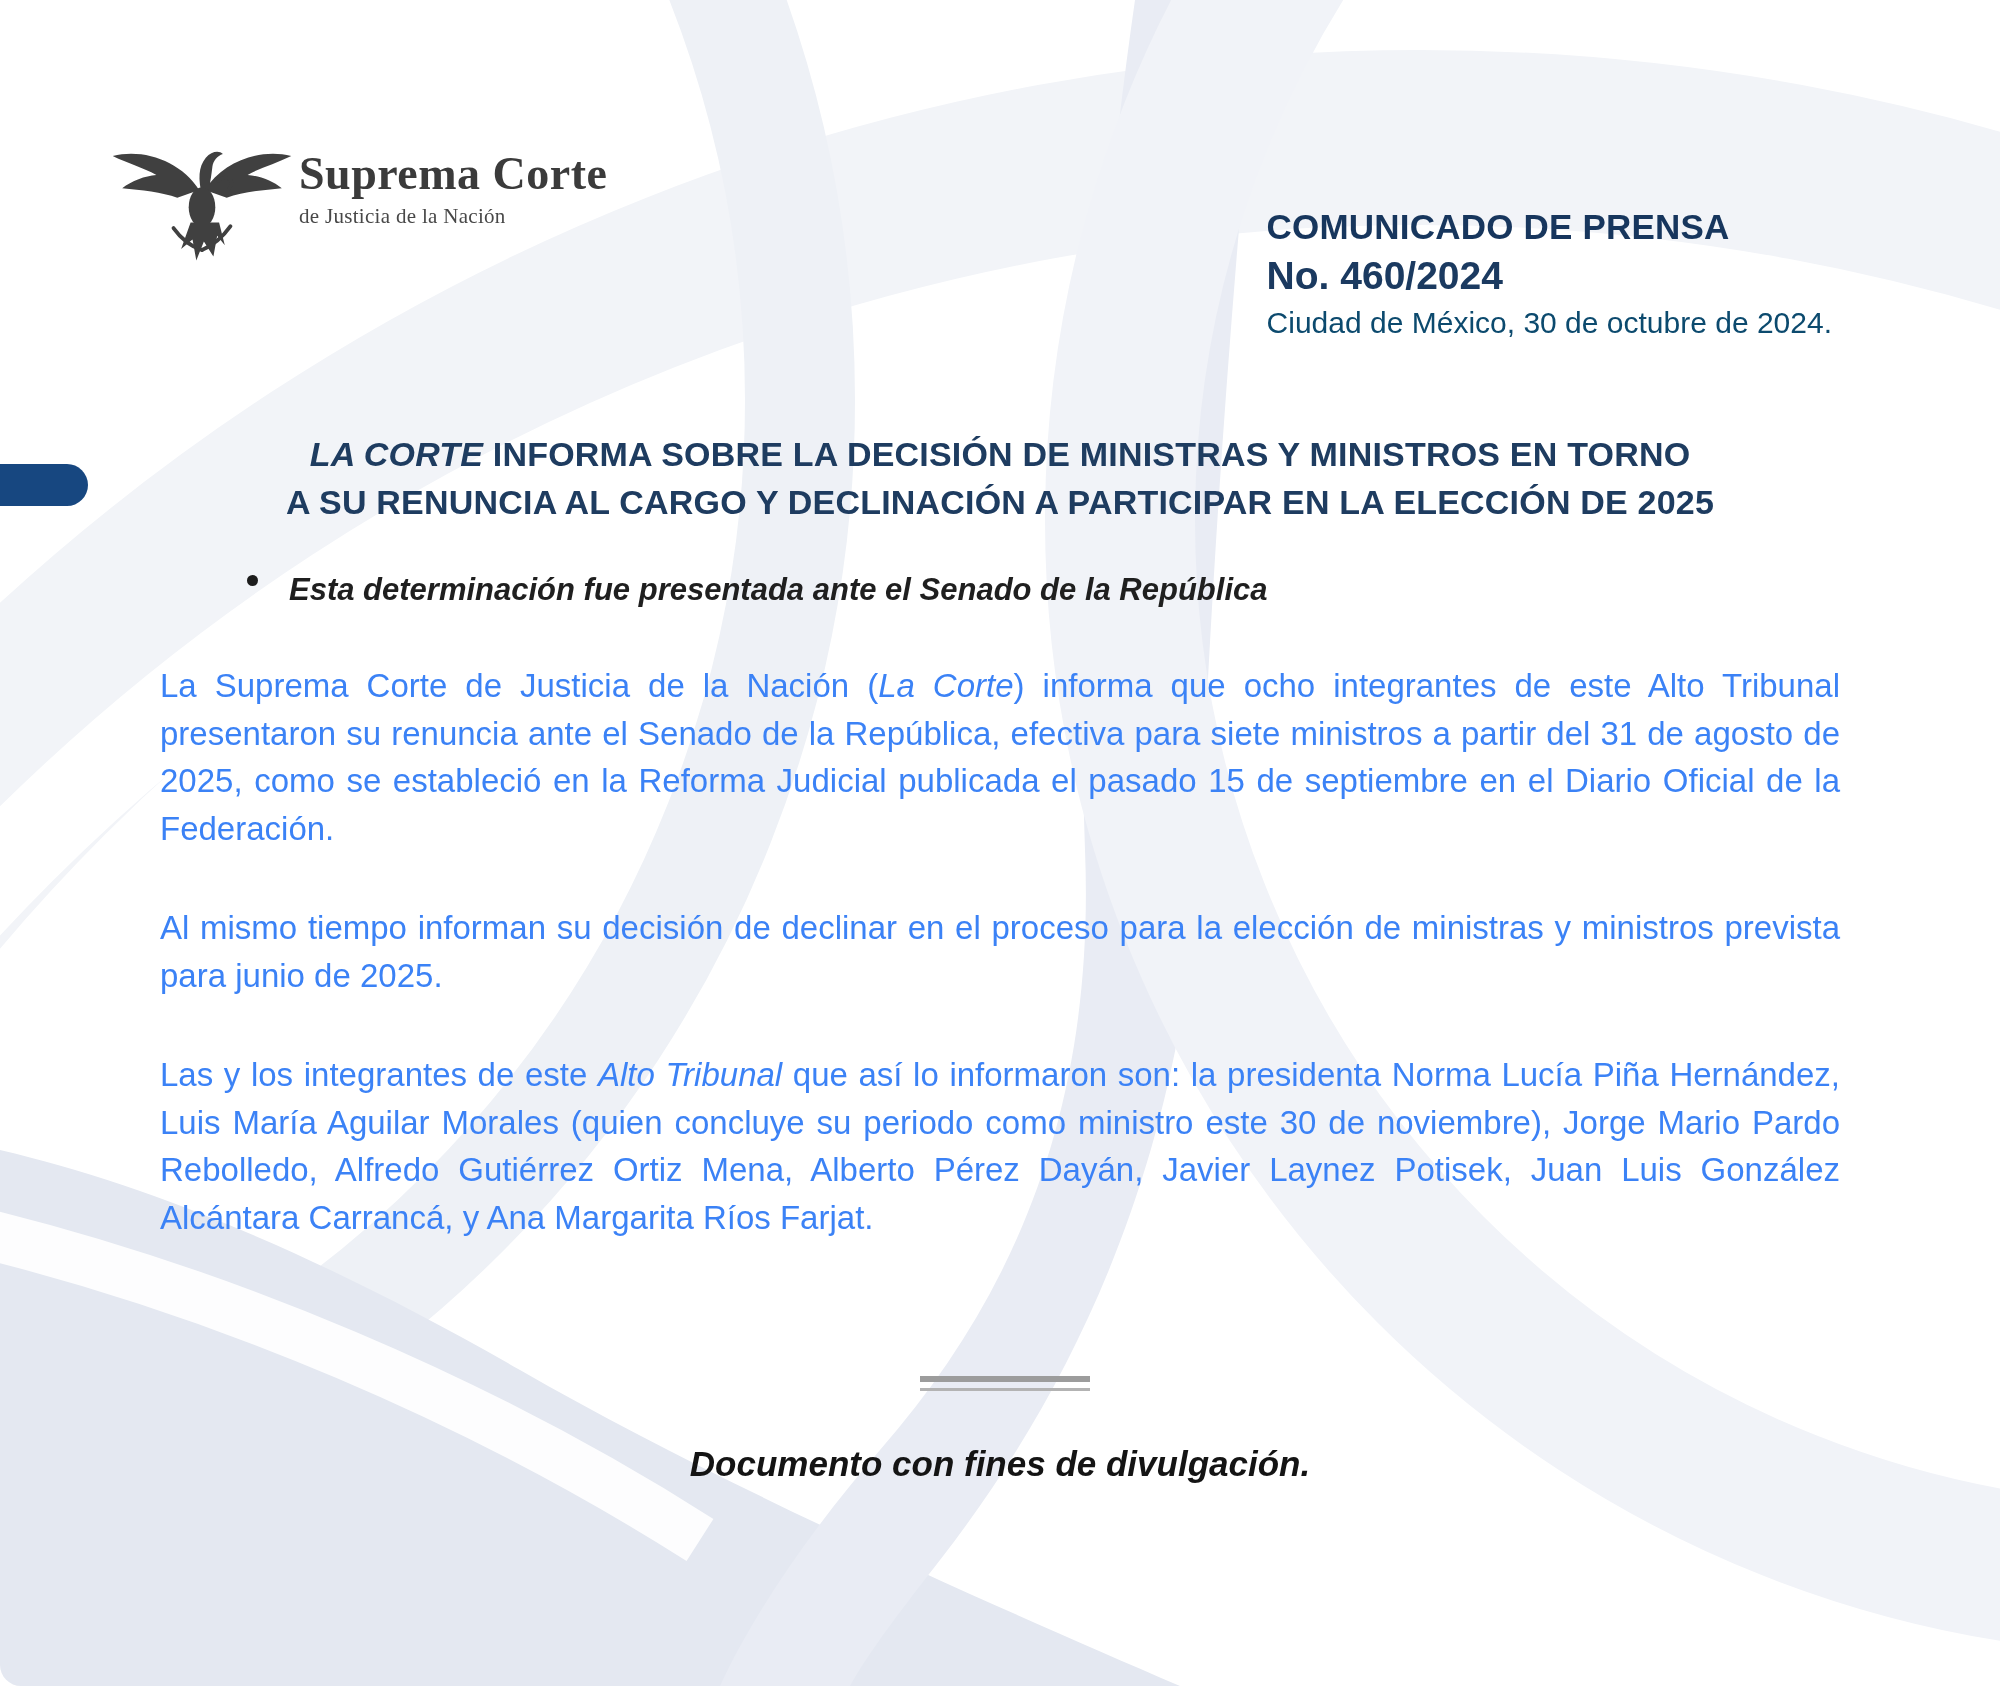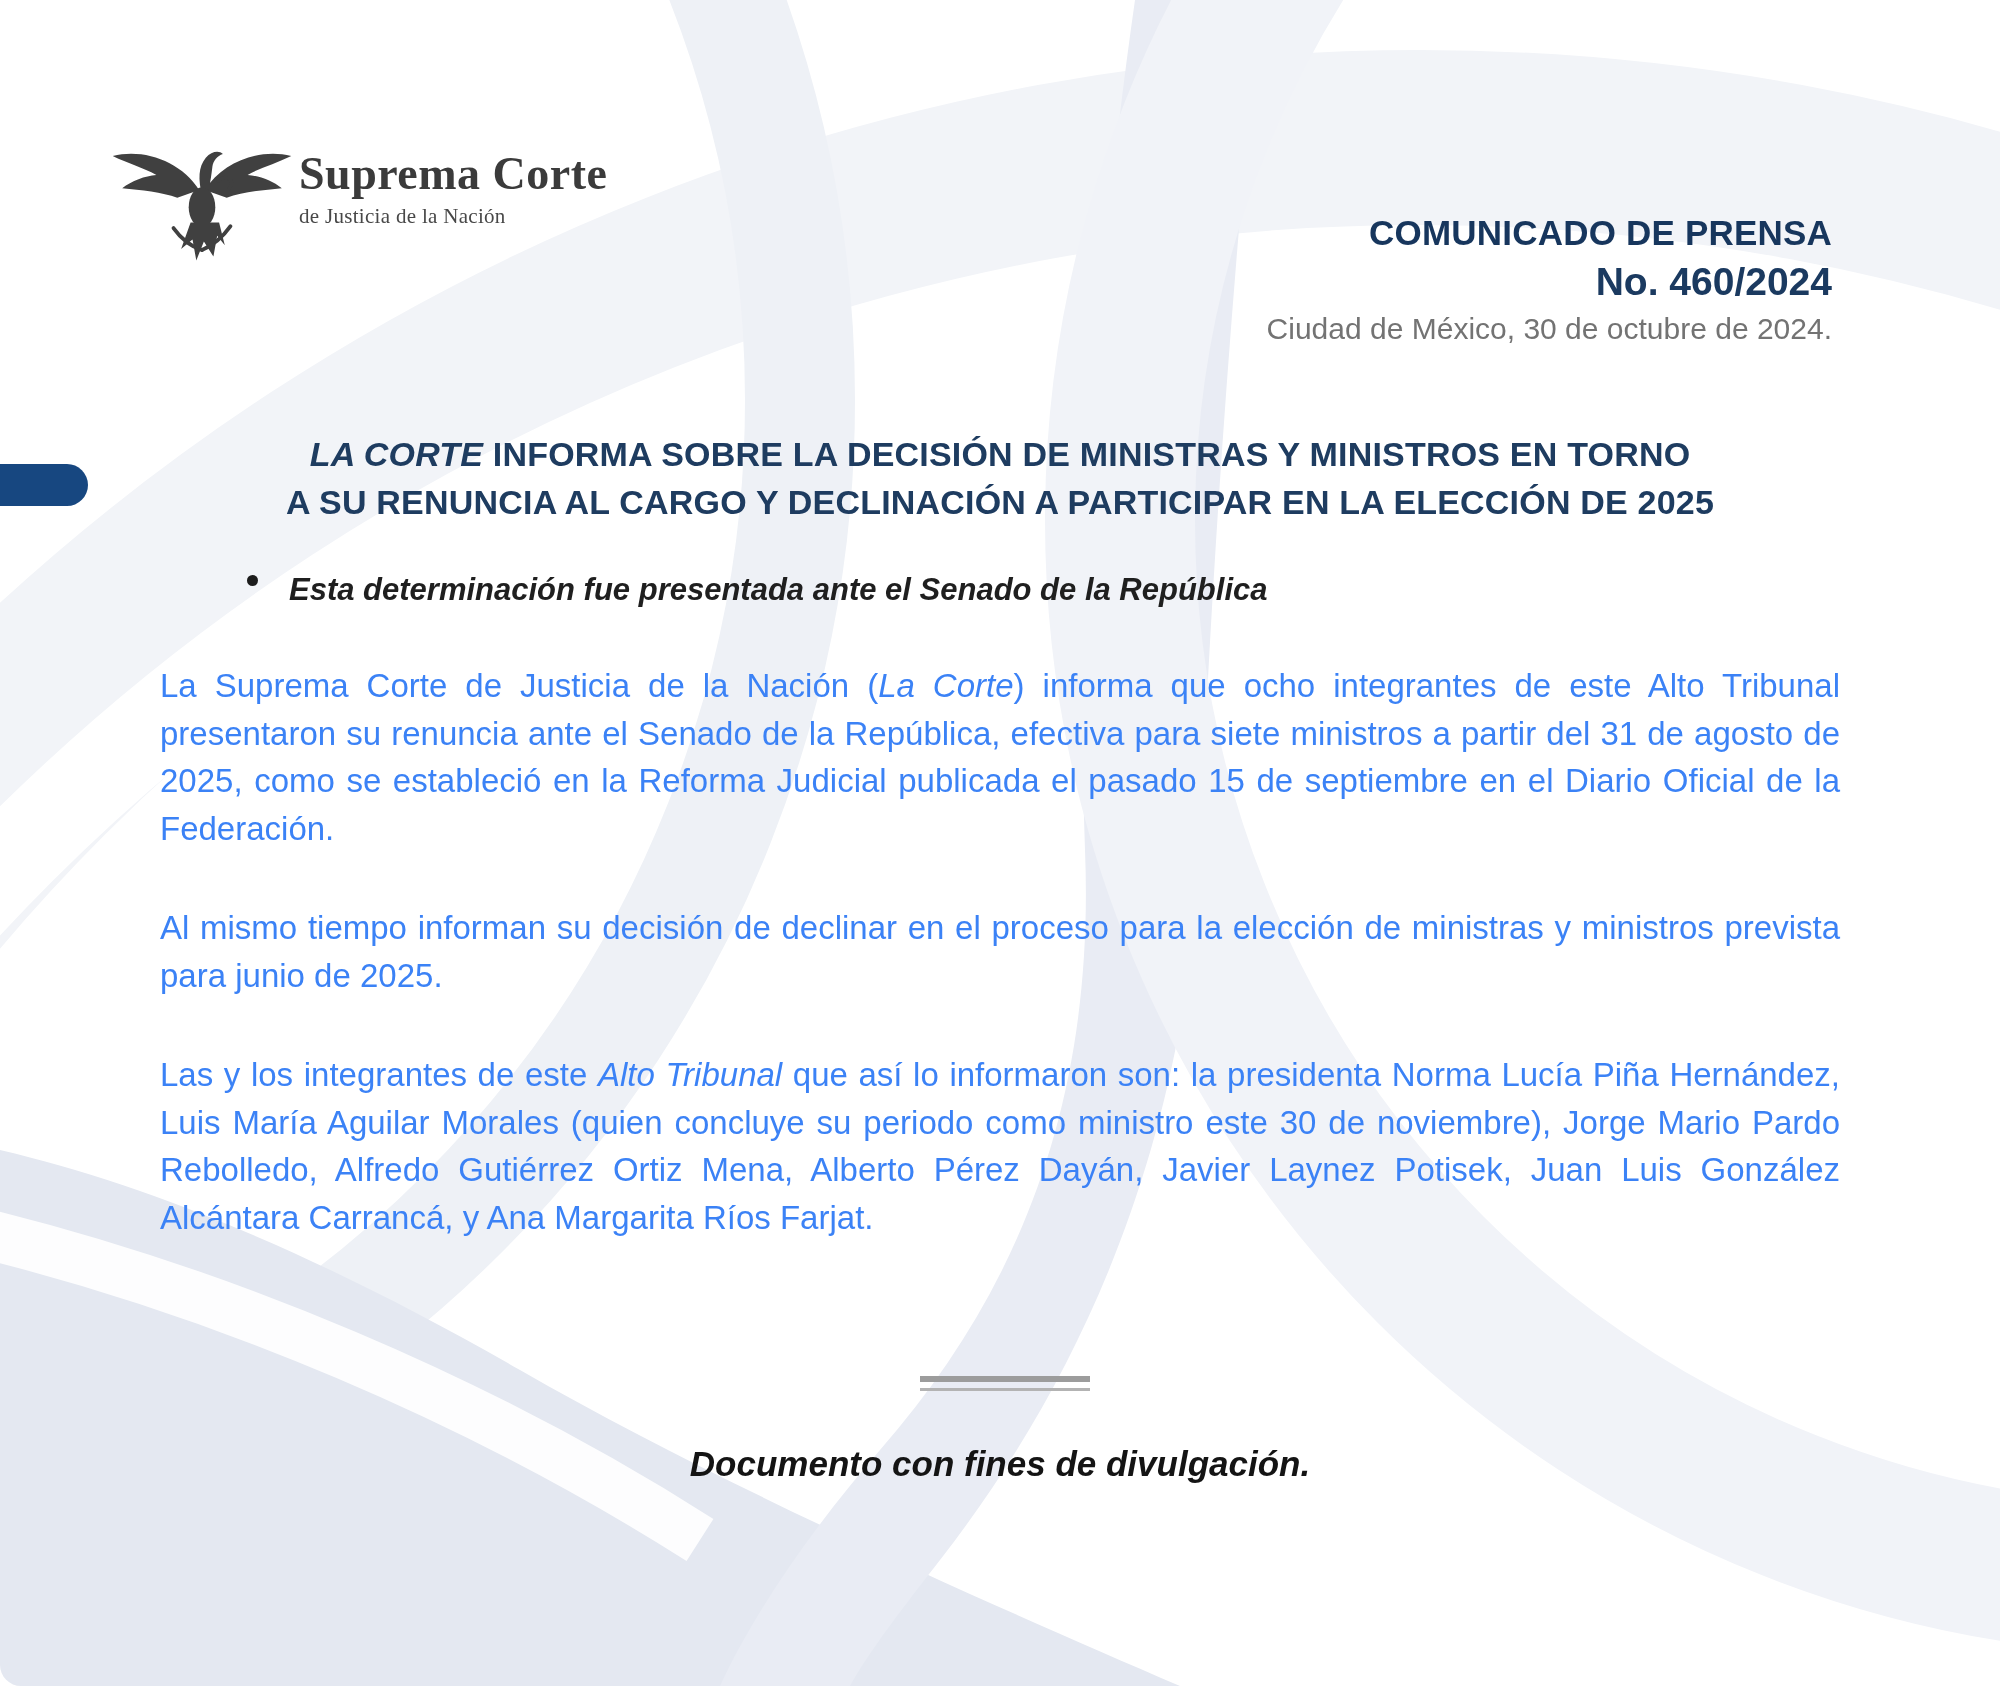--- a/index.html
+++ b/index.html
@@ -21,24 +21,24 @@
   .logo-org{
     font-family:"Liberation Serif", serif;
     font-size:46px;font-weight:700;line-height:48px;color:#3b3b3b;letter-spacing:0.5px;
   }
   .logo-sub{
     font-family:"Liberation Serif", serif;
     font-size:21px;font-weight:400;line-height:36px;color:#484848;letter-spacing:0.3px;
   }
 
   
-  .masthead{position:absolute;right:168px;top:212px;text-align:right;z-index:1;}
+  .masthead{position:absolute;right:168px;top:206px;text-align:left;z-index:1;}
   .doc-type{font-size:35px;font-weight:700;color:#17365d;line-height:42px;letter-spacing:0.2px;}
   .doc-number{font-size:39px;font-weight:600;color:#1b3a60;line-height:48px;margin-top:4px;}
-  .dateline{font-size:30px;font-weight:400;color:#737373;line-height:38px;margin-top:4px;}
+  .dateline{font-size:30px;font-weight:400;color:#0c4a6e;line-height:38px;margin-top:4px;}
 
   
   .headline{
     position:absolute;left:100px;top:430px;width:1800px;margin:0;
     text-align:center;font-size:34px;font-weight:700;color:#1e3c60;
     line-height:48px;letter-spacing:0.2px;z-index:1;
   }
   .headline em{font-style:italic;}
   .accent-bar{
     position:absolute;left:0;top:464px;width:88px;height:42px;

